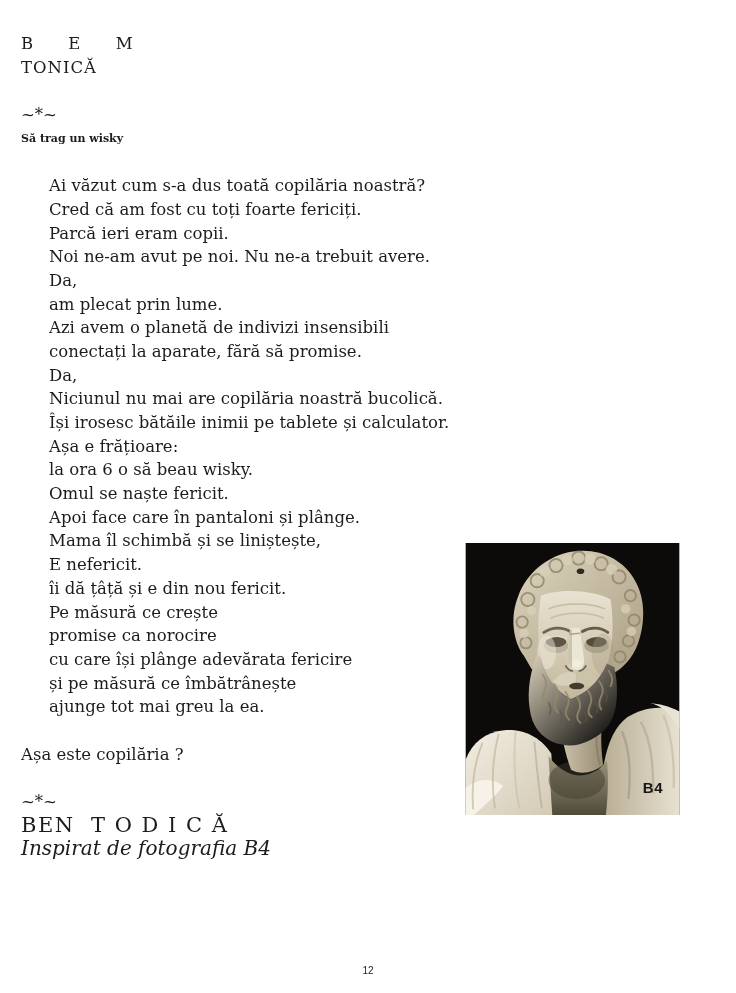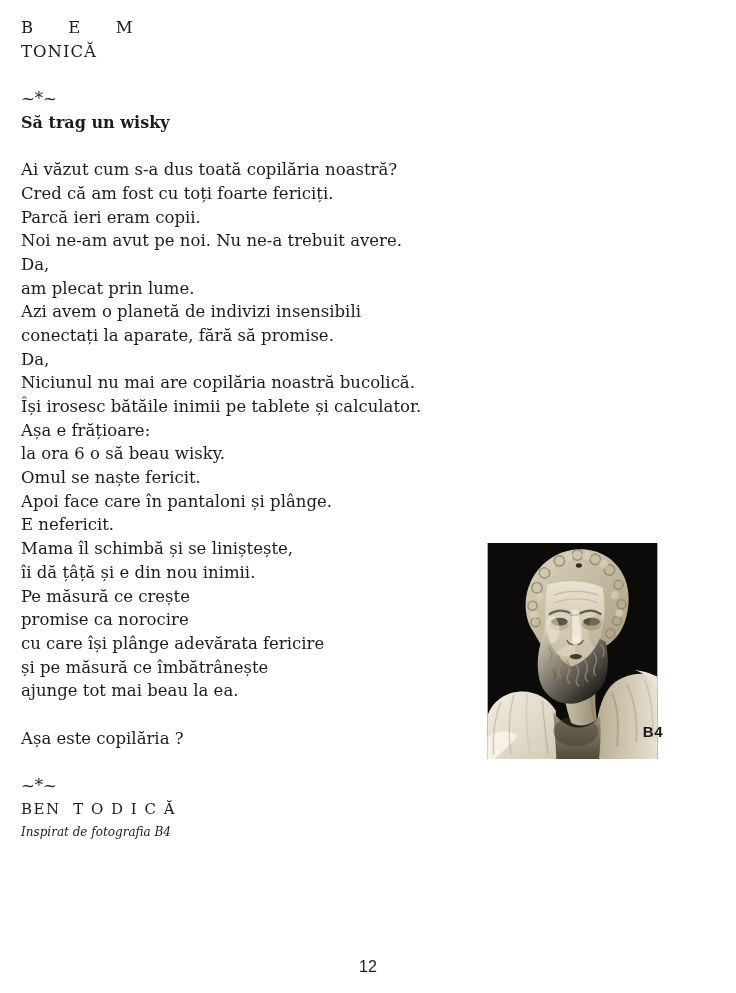--- a/index.html
+++ b/index.html
@@ -16,49 +16,49 @@
   .text-col {
     position:absolute;
     left:21px; top:16px;
     width:450px;
     font-size:16.5px;
     line-height:23.7px;
     white-space:nowrap;
   }
   .row { height:23.7px; }
   .blank { height:23.7px; }
-  .header-initials { word-spacing:30px; }
+  .header-initials { word-spacing:30px;margin-top:16px; }
   .header-title { letter-spacing:1px; }
-  .poem-title { font-weight:bold; font-size:16px; }
-  .poem-lines .line { height:23.7px; }
-  .author-name { font-size:15px; letter-spacing:1.5px; white-space:pre; }
-  .photo-credit { font-style:italic; font-size:12px; }
+  .poem-title { font-weight:bold; font-size:11px; }
+  .poem-lines .line { height:23.7px;margin-left:28px; }
+  .author-name { font-size:21px; letter-spacing:1.5px; white-space:pre; }
+  .photo-credit { font-style:italic; font-size:20px; }
 
   .bust-photo {
     position:absolute;
     left:459px; top:543px;
-    width:227px; height:216px;
+    width:227px; height:272px;
   }
   .bust-photo svg { display:block; width:100%; height:100%; }
   .photo-label {
     position:absolute;
     right:23px; bottom:19px;
     font-family:"Liberation Sans", sans-serif;
     font-weight:bold;
     font-size:15px;
     color:#161616;
     letter-spacing:0.5px;
   }
 
   .page-number {
     position:absolute;
     left:0; right:0; bottom:17px;
     text-align:center;
     font-family:"Liberation Sans", sans-serif;
-    font-size:16px;
+    font-size:10px;
     color:#222;
   }
 </style>
 </head>
 <body>
 
 <div class="page">
 
   <div class="text-col">
     <div class="row header-initials">B E M</div>
@@ -76,28 +76,28 @@
         <div class="line">am plecat prin lume.</div>
         <div class="line">Azi avem o planetă de indivizi insensibili</div>
         <div class="line">conectați la aparate, fără să promise.</div>
         <div class="line">Da,</div>
         <div class="line">Niciunul nu mai are copilăria noastră bucolică.</div>
         <div class="line">Își irosesc bătăile inimii pe tablete și calculator.</div>
         <div class="line">Așa e frățioare:</div>
         <div class="line">la ora 6 o să beau wisky.</div>
         <div class="line">Omul se naște fericit.</div>
         <div class="line">Apoi face care în pantaloni și plânge.</div>
+        <div class="line">Mama îl schimbă și se liniștește,</div>
         <div class="line">E nefericit.</div>
-        <div class="line">Mama îl schimbă și se liniștește,</div>
-        <div class="line">îi dă țâță și e din nou inimii.</div>
+        <div class="line">îi dă țâță și e din nou fericit.</div>
         <div class="line">Pe măsură ce crește</div>
         <div class="line">promise ca norocire</div>
         <div class="line">cu care își plânge adevărata fericire</div>
         <div class="line">și pe măsură ce îmbătrânește</div>
-        <div class="line">ajunge tot mai beau la ea.</div>
+        <div class="line">ajunge tot mai greu la ea.</div>
       </div>
     <div class="blank"></div>
     <div class="row poem-closing">Așa este copilăria ?</div>
     <div class="blank"></div>
     <div class="row separator">~*~</div>
     <div class="row author-name">BEN  T O D I C Ă</div>
     <div class="row photo-credit">Inspirat de fotografia B4</div>
   </div>
 
   <div class="bust-photo">

